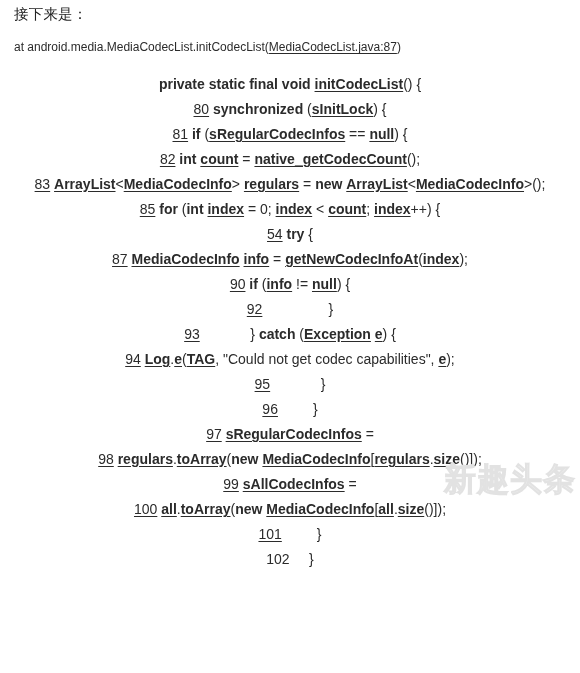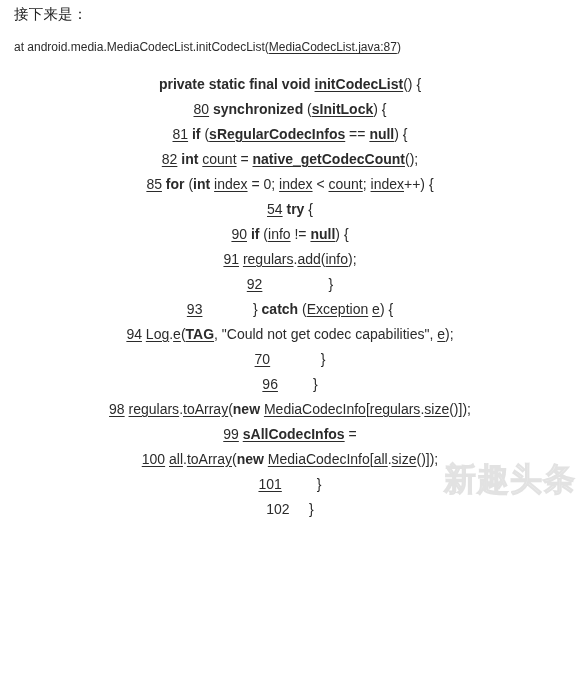--- a/index.html
+++ b/index.html
@@ -70,20 +70,21 @@
   }
   .ln.plain {
     text-decoration: none;
   }
   .b {
     font-weight: bold;
   }
   .u {
     text-decoration: underline;
     text-underline-offset: 2px;
+    font-weight: bold;
   }
   .bu {
     font-weight: bold;
     text-decoration: underline;
     text-underline-offset: 2px;
   }
 
   
   #watermark {
     position: absolute;
@@ -110,29 +111,31 @@
 
   <p class="trace"><span>at android.media.MediaCodecList.initCodecList(</span><span class="lnk">MediaCodecList.java:87</span><span>)</span></p>
 
   <div class="code">
 
     <span class="line"><span class="sig-holder"><span class="b">private</span> <span class="b">static</span> <span class="b">final</span> <span class="b">void</span> <span class="bu">initCodecList</span>() {</span></span>
 
     <span class="line"><span class="ln">80</span> <span><span class="b">synchronized</span> (<span class="bu">sInitLock</span>) {</span></span>
     <span class="line"><span class="ln">81</span> <span><span class="b">if</span> (<span class="bu">sRegularCodecInfos</span> == <span class="bu">null</span>) {</span></span>
     <span class="line"><span class="ln">82</span> <span><span class="b">int</span> <span class="u">count</span> = <span class="bu">native_getCodecCount</span>();</span></span>
+    <span class="line"><span class="ln">83</span> <span><span class="u">ArrayList</span>&lt;<span class="u">MediaCodecInfo</span>&gt; <span class="u">regulars</span> = <span class="b">new</span> <span class="u">ArrayList</span>&lt;<span class="u">MediaCodecInfo</span>&gt;();</span></span>
     <span class="line"><span class="ln">85</span> <span><span class="b">for</span> (<span class="b">int</span> <span class="u">index</span> = 0; <span class="u">index</span> &lt; <span class="u">count</span>; <span class="u">index</span>++) {</span></span>
     <span class="line"><span class="ln">54</span> <span><span class="b">try</span> {</span></span>
+    <span class="line"><span class="ln">87</span> <span><span class="u">MediaCodecInfo</span> <span class="u">info</span> = <span class="bu">getNewCodecInfoAt</span>(<span class="u">index</span>);</span></span>
     <span class="line"><span class="ln">90</span> <span><span class="b">if</span> (<span class="u">info</span> != <span class="bu">null</span>) {</span></span>
-    <span class="line"><span class="ln">91</span> <span><span class="u">regulars</span>.<span class="u">add</span>(<span class="u">info</span>);</span></span>
     <span class="line"><span class="ln">92</span> <span>                }</span></span>
     <span class="line"><span class="ln">93</span> <span>            } <span class="b">catch</span> (<span class="u">Exception</span> <span class="u">e</span>) {</span></span>
     <span class="line"><span class="ln">94</span> <span><span class="u">Log</span>.<span class="u">e</span>(<span class="bu">TAG</span>, "Could not get codec capabilities", <span class="u">e</span>);</span></span>
-    <span class="line"><span class="ln">70</span> <span>            }</span></span>
+    <span class="line"><span class="ln">95</span> <span>            }</span></span>
     <span class="line"><span class="ln">96</span> <span>        }</span></span>
+    <span class="line"><span class="ln">97</span> <span><span class="bu">sRegularCodecInfos</span> =</span></span>
     <span class="line"><span class="ln">98</span> <span><span class="u">regulars</span>.<span class="u">toArray</span>(<span class="b">new</span> <span class="u">MediaCodecInfo</span>[<span class="u">regulars</span>.<span class="u">size</span>()]);</span></span>
     <span class="line"><span class="ln">99</span> <span><span class="bu">sAllCodecInfos</span> =</span></span>
     <span class="line"><span class="ln">100</span> <span><span class="u">all</span>.<span class="u">toArray</span>(<span class="b">new</span> <span class="u">MediaCodecInfo</span>[<span class="u">all</span>.<span class="u">size</span>()]);</span></span>
     <span class="line"><span class="ln">101</span> <span>        }</span></span>
     <span class="line"><span class="ln plain">102</span> <span>    }</span></span>
 
   </div>
 
 </div>
 

